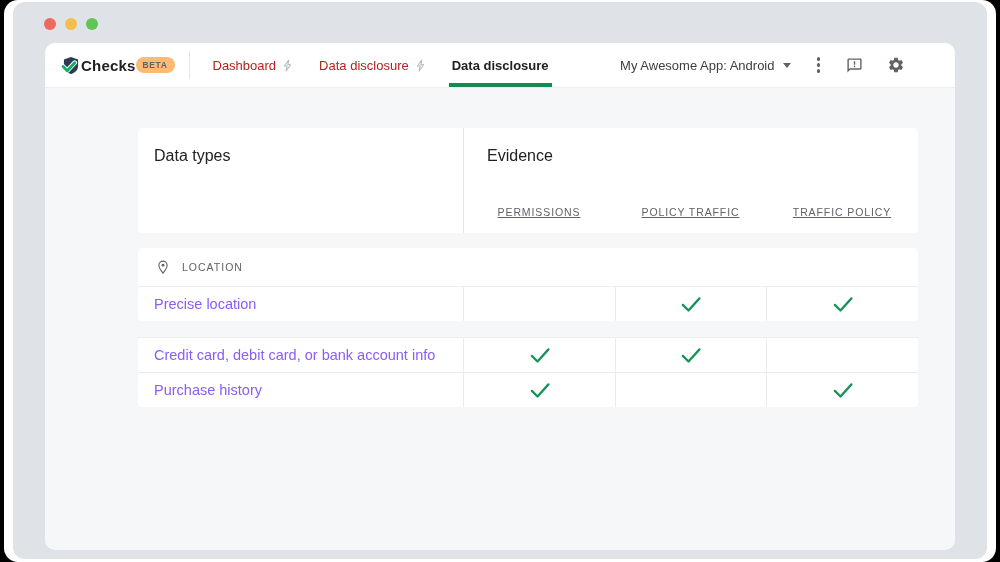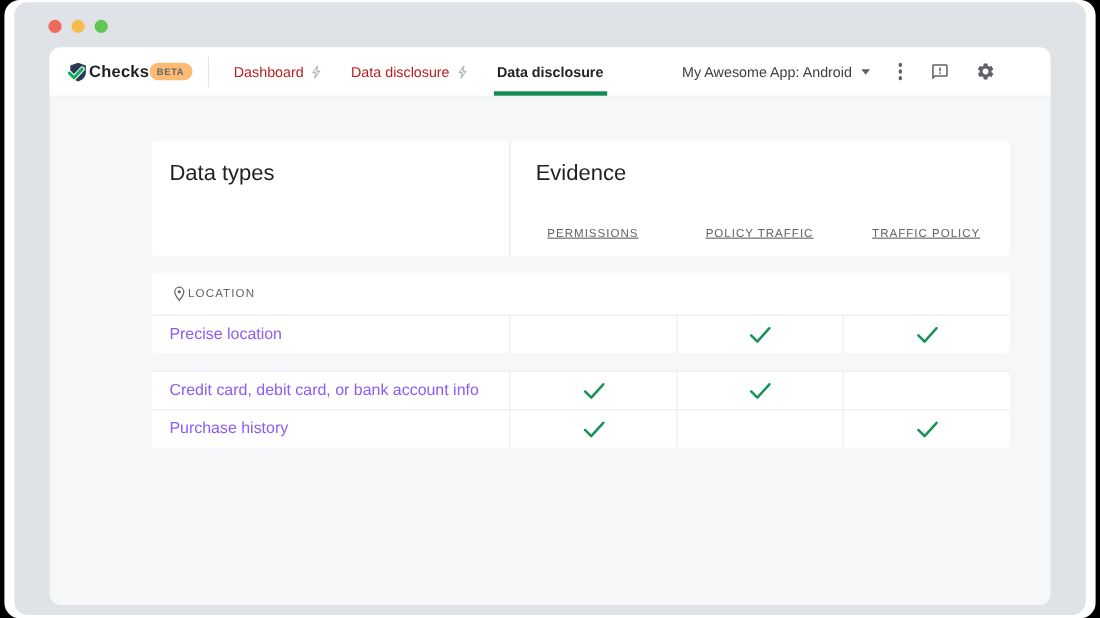--- a/index.html
+++ b/index.html
@@ -30,26 +30,26 @@
   .icon-btn { display:flex; align-items:center; cursor:pointer; }
 
   
   .table-wrap { position:absolute; left:93px; top:85px; width:780px; }
   .card { background:#fff; border-radius:4px; position:relative; }
   .header-card { height:105px; margin-bottom:15px; }
   .header-card .v-div { position:absolute; left:325px; top:0; bottom:0; width:1px; background:#e4e7e9; }
   .hc-top { display:flex; height:63px; }
   .hc-cell-left { width:325px; padding:19px 0 0 16px; }
   .hc-cell-right { flex:1; padding:19px 0 0 24px; }
-  .table-title { font-size:20px; color:#202124; }
+  .table-title { font-size:16px; color:#202124; }
   .hc-cols { display:grid; grid-template-columns:325px 152px 151px 152px; height:42px; align-items:center; }
   .col-label { grid-column:auto; text-align:center; font-size:10.5px; letter-spacing:.9px; color:#5f6368; font-weight:500;text-decoration:underline; }
 
   .section-card { margin-bottom:16px; }
-  .section-head { height:38px; display:flex; align-items:center; padding-left:17px; }
+  .section-head { height:38px; display:flex; align-items:center; gap:11px; padding-left:17px; }
   .section-label { font-size:10.5px; letter-spacing:1px; color:#5f6368; font-weight:500; }
   .t-row { display:grid; grid-template-columns:325px 152px 151px 152px; height:35px; border-top:1px solid #eaecee; }
   .label-cell { display:flex; align-items:center; padding-left:16px; font-size:14.5px; color:#8b5cf6; }
   .check-cell { border-left:1px solid #eaecee; display:flex; align-items:center; justify-content:center; }
   .check-svg { width:26px; height:26px; }
   .sec-icon { display:flex; align-items:center; }
 </style>
 </head>
 <body>
 

